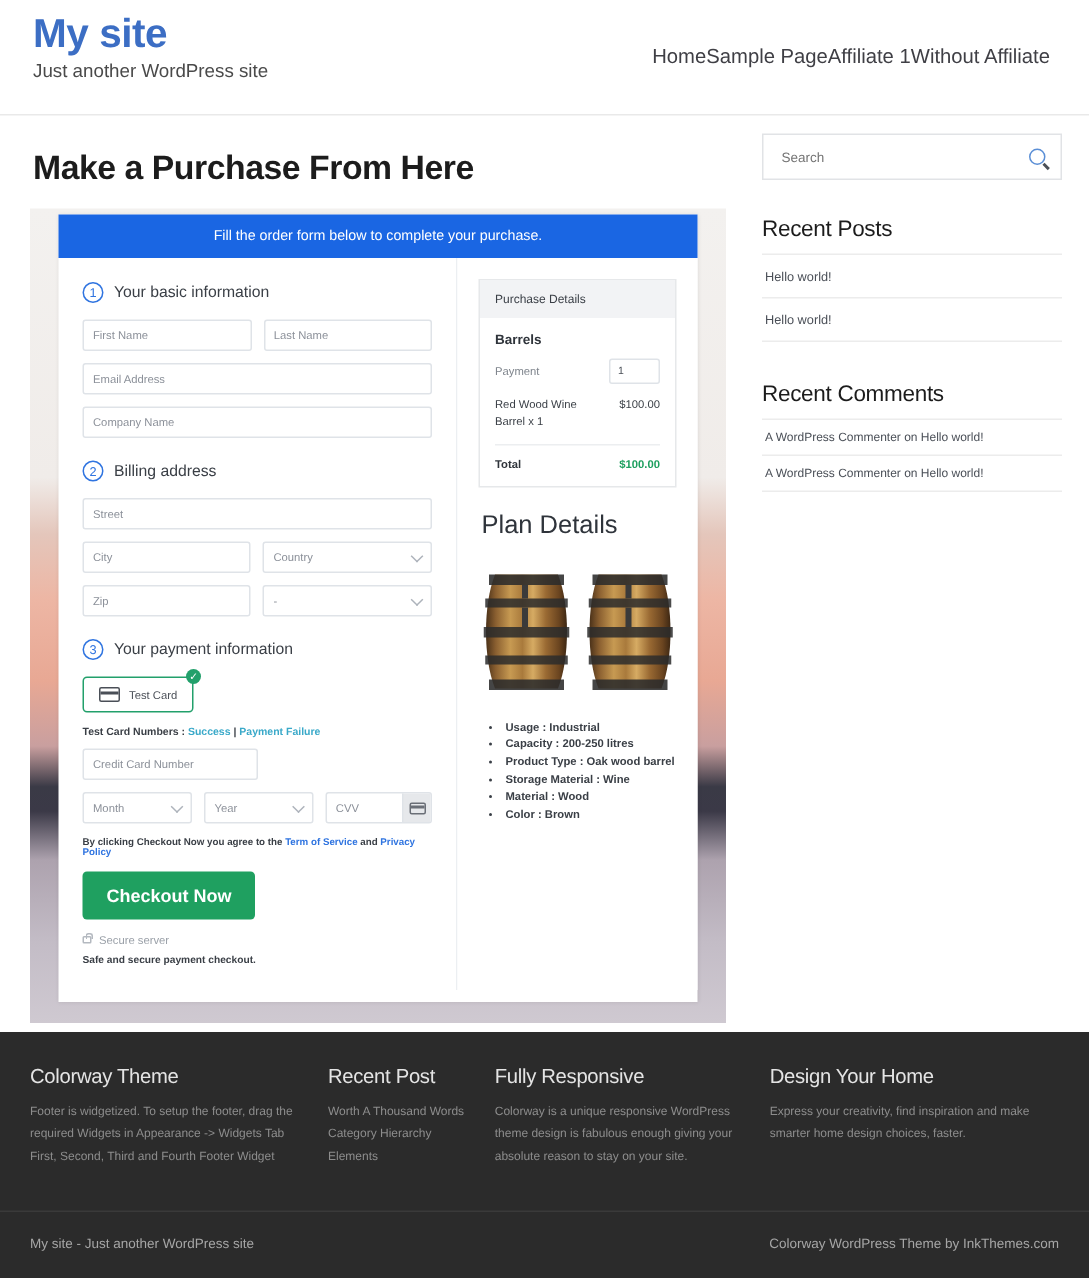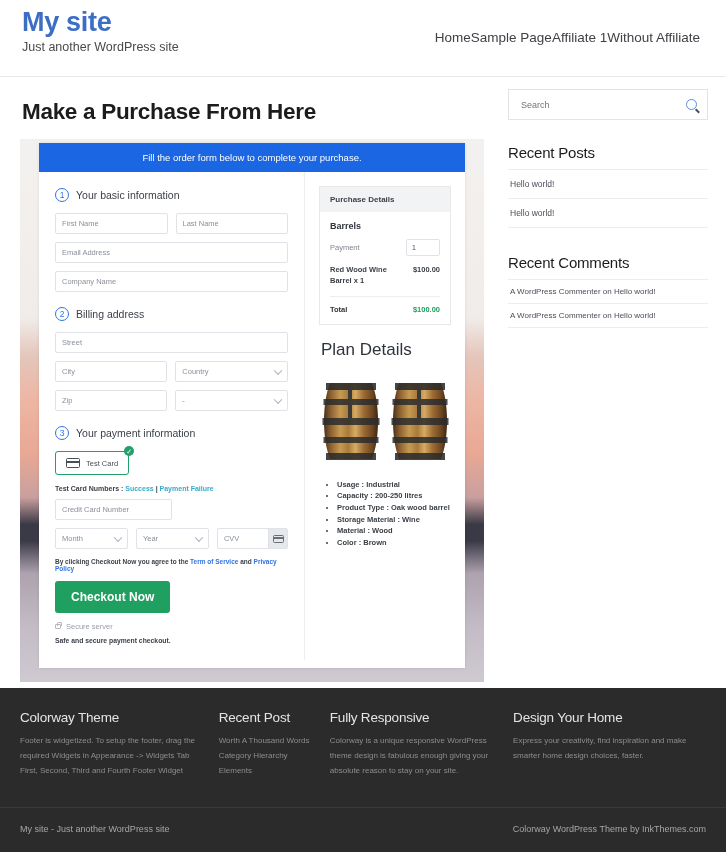--- a/index.html
+++ b/index.html
@@ -258,42 +258,42 @@
     border-bottom:none;
     border-radius:2px 2px 0 0;
   }
   .safe-note { font-size: 6.8px; color: #3a3f46; font-weight: bold; }
 
   
   .purchase-panel { border: 1px solid #e6e8ea; background: #fff; }
   .purchase-head {
     background: #f2f3f5;
     font-size: 8px;
-    font-weight: bold;
+    font-weight: normal;
     color: #3a3f46;
     padding: 8px 10px;
   }
   .purchase-body { padding: 9px 10px 10px 10px; }
   .prod-name { font-size: 9px; font-weight: bold; color: #2f343b; margin-bottom: 8px; }
   .qty-row {
     display: flex; align-items: center; justify-content: space-between;
     margin-bottom: 9px;
   }
   .qty-label { font-size: 7.5px; color: #7e848c; }
   .qty-input {
     width: 34px; height: 17px;
     border: 1px solid #dfe3e8;
     border-radius: 2px;
     font-size: 7px; color: #4a4f57;
     display: flex; align-items: center; padding-left: 5px;
     cursor: text;
   }
   .line-row {
     display: flex; justify-content: center; gap: 8px;
-    font-size: 7.5px; color: #3a3f46; font-weight: bold;
+    font-size: 7.5px; color: #3a3f46; font-weight: normal;
     padding-bottom: 9px;
     border-bottom: 1px solid #eceef0;
   }
   .line-desc { max-width: 92px; line-height: 1.45; }
   .total-row {
     display: flex; justify-content: space-between;
     padding-top: 8px;
     font-size: 7.5px; font-weight: bold; color: #2f343b; gap: 44px;
   }
   .total-amt { color: #1fa060; }

